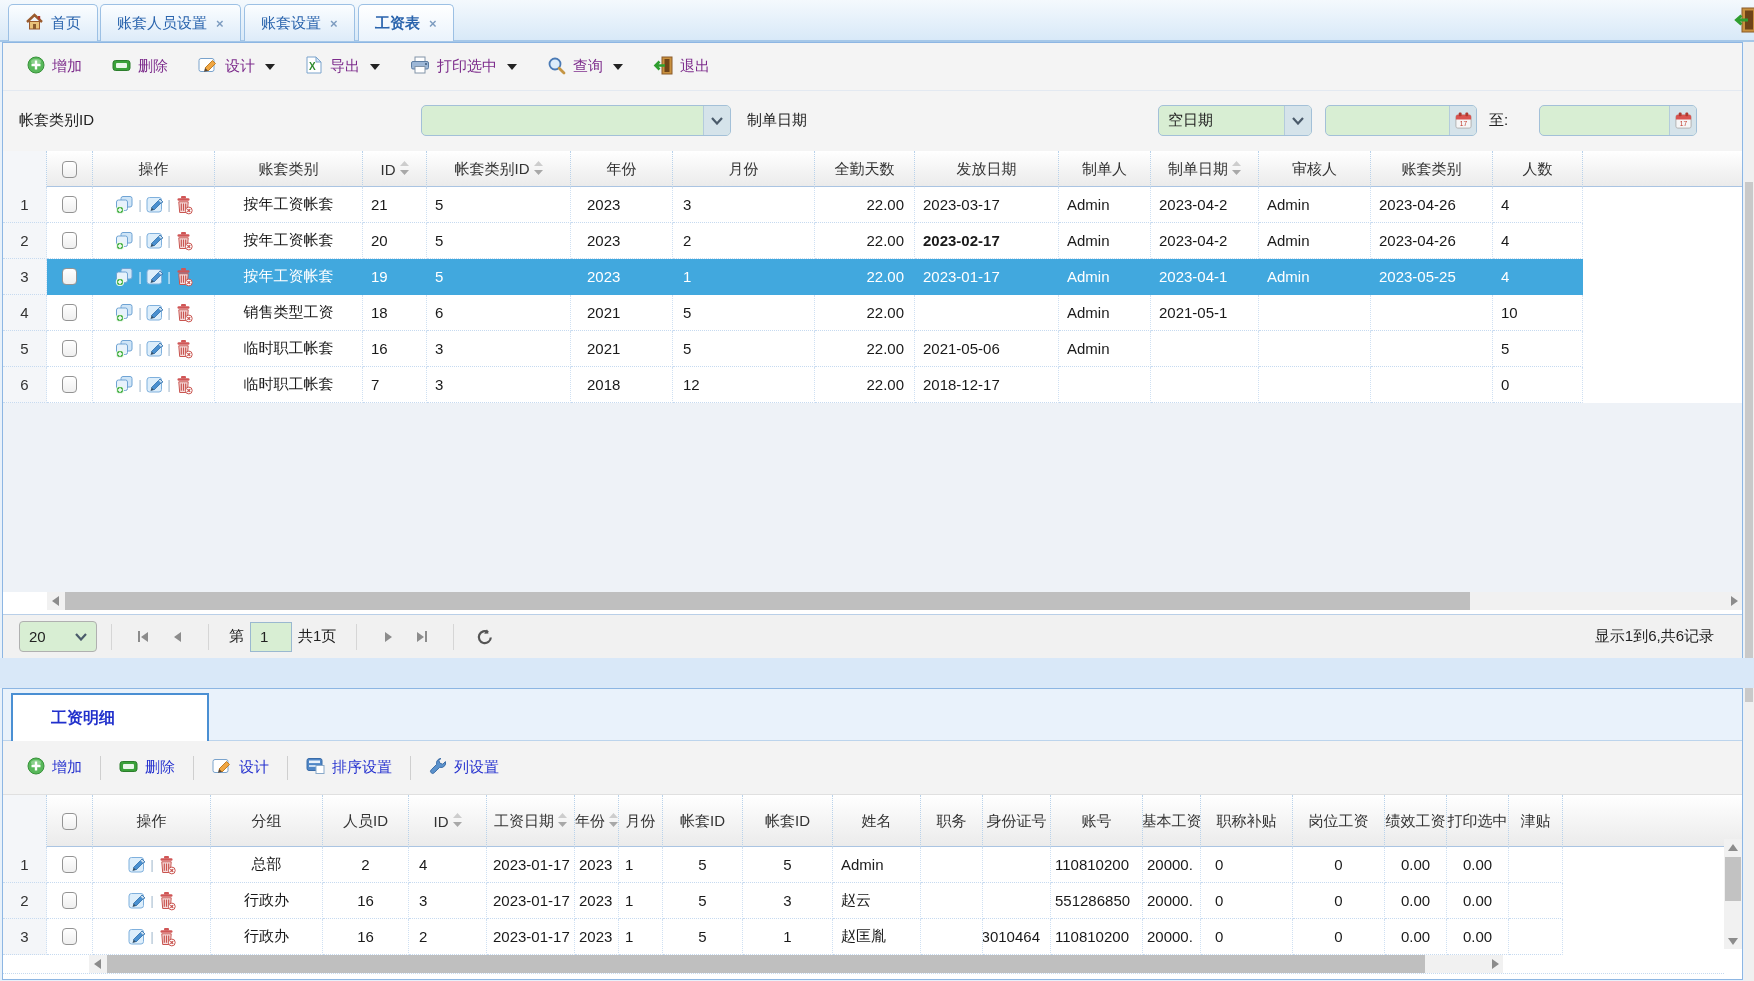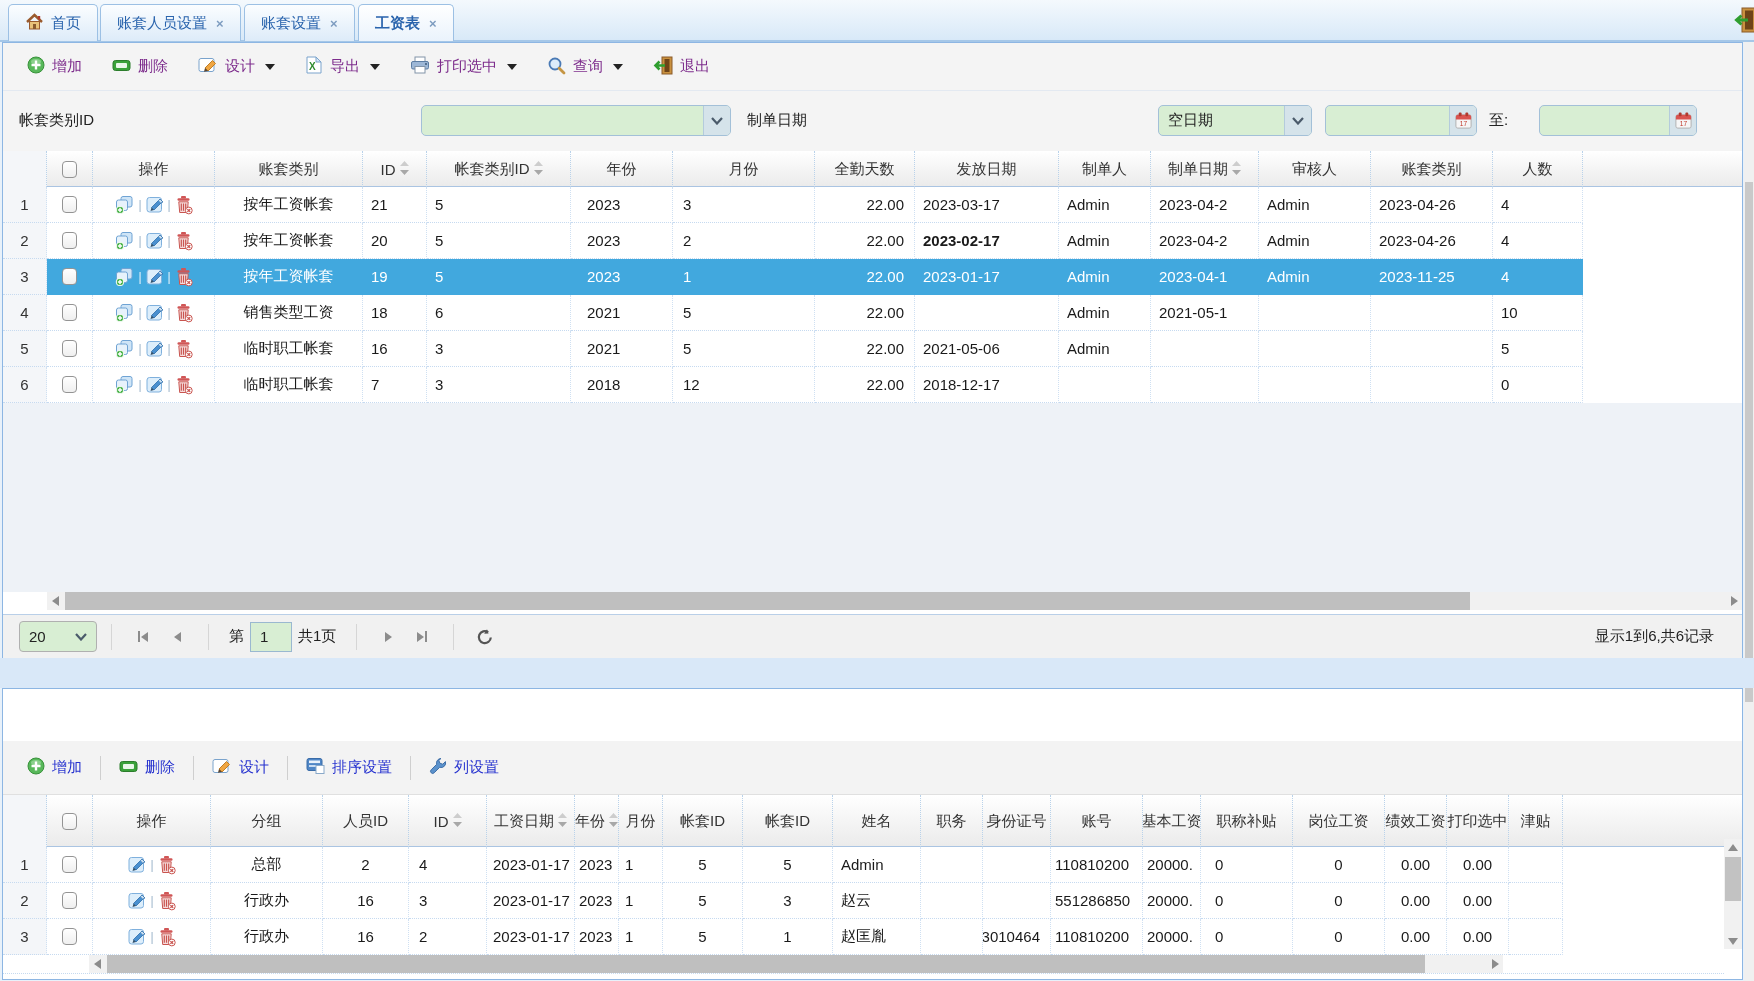--- a/index.html
+++ b/index.html
@@ -433,21 +433,21 @@
           <div class="g-c al-c" style="width: 148px;">按年工资帐套</div>
           <div class="g-c" style="width: 64px;">19</div>
           <div class="g-c" style="width: 144px;">5</div>
           <div class="g-c" style="width: 102px; padding-left: 16px;">2023</div>
           <div class="g-c" style="width: 142px; padding-left: 10px;">1</div>
           <div class="g-c al-r" style="width: 100px;">22.00</div>
           <div class="g-c" style="width: 144px;">2023-01-17</div>
           <div class="g-c" style="width: 92px;">Admin</div>
           <div class="g-c" style="width: 108px;">2023-04-1</div>
           <div class="g-c" style="width: 112px;">Admin</div>
-          <div class="g-c" style="width: 122px;">2023-11-25</div>
+          <div class="g-c" style="width: 122px;">2023-05-25</div>
           <div class="g-c" style="width: 90px;">4</div>
         </div>
         <div class="g-row" style="height: 36px;">
           <div class="g-c g-rownum" style="width: 44px;">4</div>
           <div class="g-c g-cbcell" style="width: 46px;">
             <div class="cb"></div>
           </div>
           <div class="g-c" style="width: 122px; padding: 0px;">
             <div class="opwrap">
               <span class="opico">
@@ -643,20 +643,23 @@
       <span class="psummary">显示1到6,共6记录</span>
     </div>
   </div>
 
   <div class="window-vscroll">
       <div class="wv-thumb"></div>
     </div>
   <div class="panel-gap"></div>
 
   <div class="detail-panel">
+    <div class="dtabrow">
+      <div class="dtab">工资明细</div>
+    </div>
 
     <div class="dtoolbar">
       <div class="dbtn" style="padding-left:4px">
         <span><svg width="18" height="18" viewBox="0 0 18 18">
               <circle cx="9" cy="9" r="8" fill="#58b85a" stroke="#38923a"></circle>
               <ellipse cx="9" cy="5.5" rx="5" ry="2.6" fill="#9bd89c" opacity="0.75"></ellipse>
               <path d="M9 4.5 V13.5 M4.5 9 H13.5" stroke="#fff" stroke-width="2.4"></path>
             </svg></span>
         <span>增加</span>
       </div>

